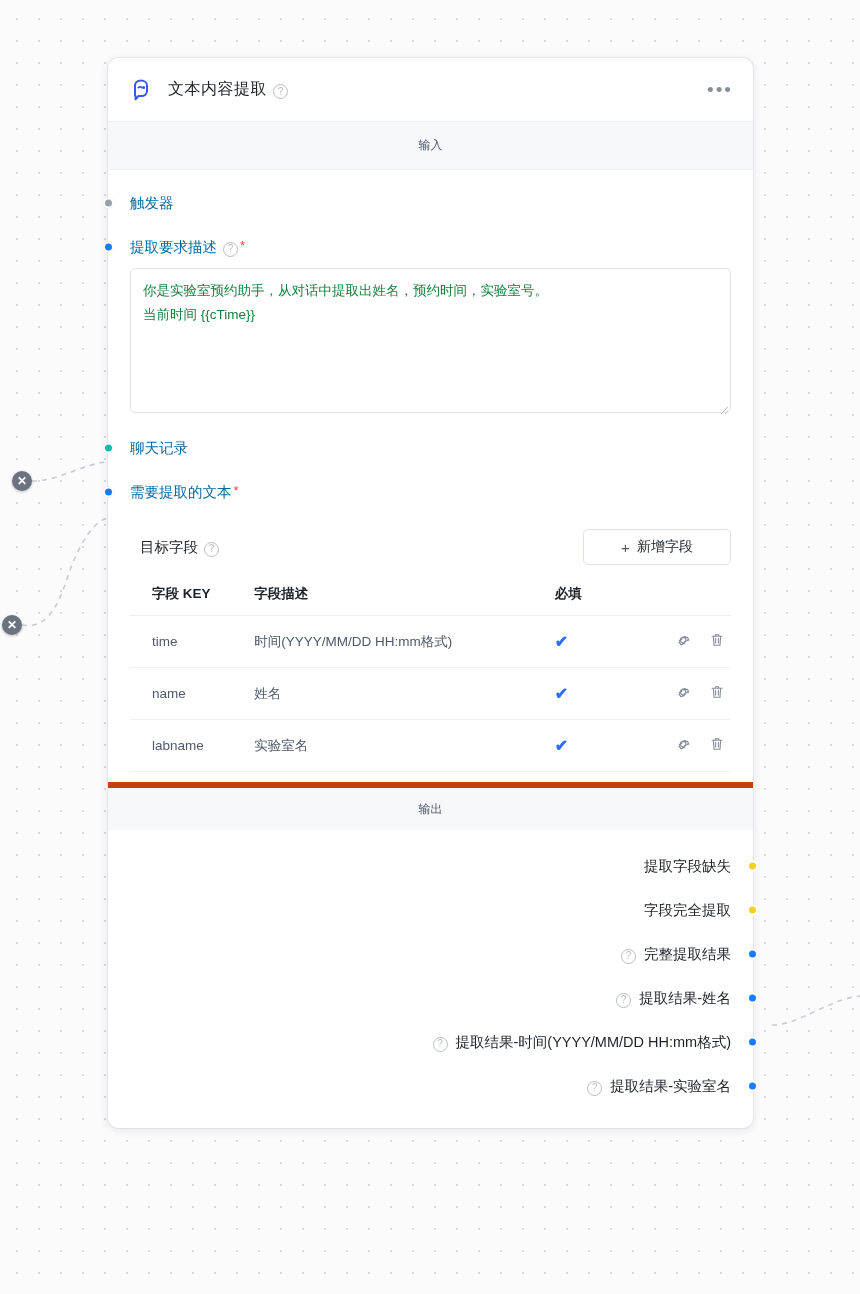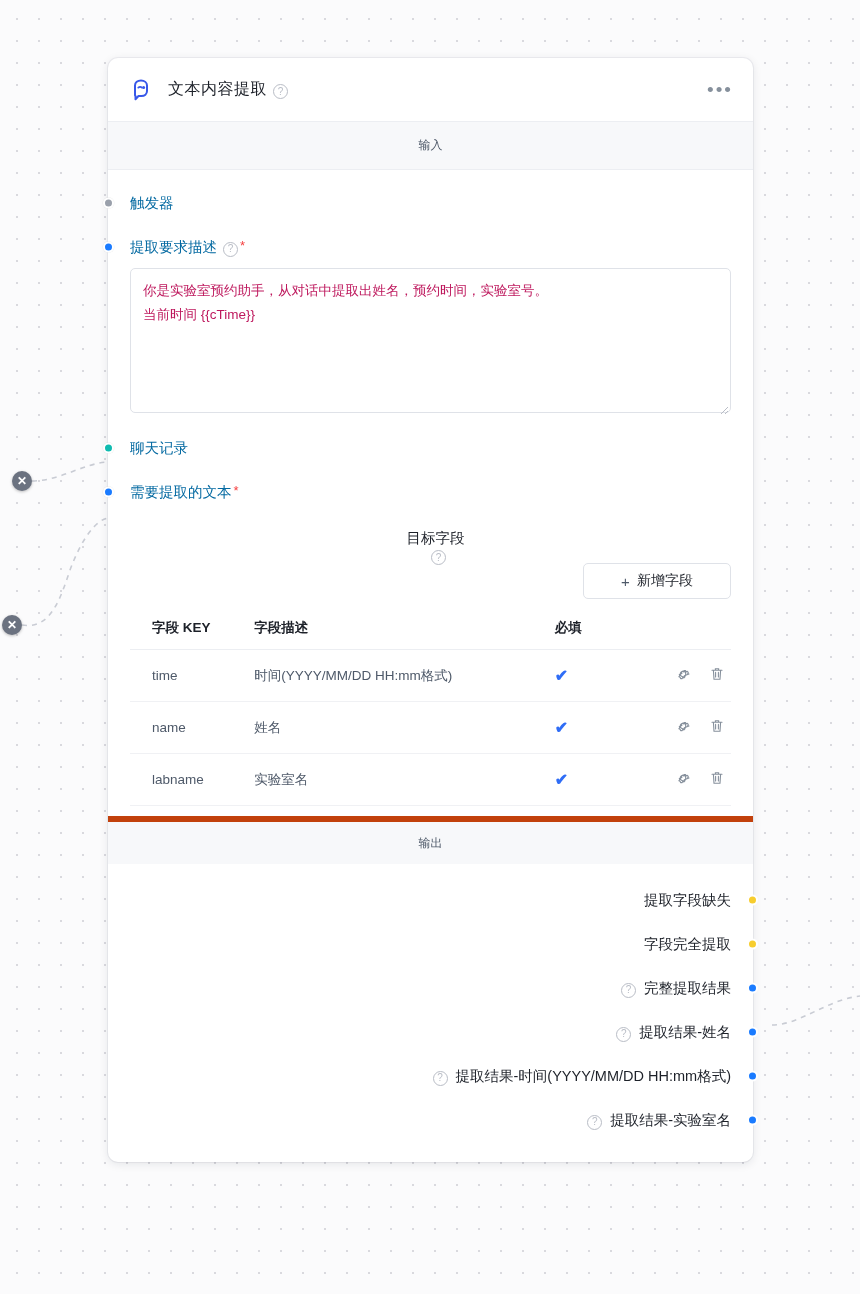--- a/index.html
+++ b/index.html
@@ -90,38 +90,37 @@
   .field-label { font-size: 14.5px; color: #0369a1; }
   .req { color: #f53f3f; margin-left: 2px; font-size: 13px; position: relative; top: -2px;}
 
   .textarea-box {
     width: 100%;
     height: 145px;
     border: 1px solid #dfe2e8;
     border-radius: 5px;
     padding: 10px 12px;
     font-size: 13.5px;
-    color: #be185d;
+    color: #15803d;
     line-height: 1.75;
     background: #fff;
     resize: none;
     font-family: "Liberation Sans", sans-serif;
     overflow: hidden;
     position: relative;
   }
   .textarea-wrap { position: relative; margin: 6px 0 16px 0; }
   .ta-grip {
     position: absolute; right: 2px; bottom: 2px;
     width: 12px; height: 12px; pointer-events: none;
   }
 
   .target-head {
     display: flex; align-items: center;
     margin: 22px 0 10px 10px;
-    flex-direction: column;
   }
   .target-title { font-size: 14.5px; color: #1d2129; }
   .add-btn {
     margin-left: auto;
     border: 1px solid #dfe2e8;
     background: #fff;
     border-radius: 5px;
     height: 36px; min-width: 148px;
     display: flex; align-items: center; justify-content: center;
     gap: 7px;

